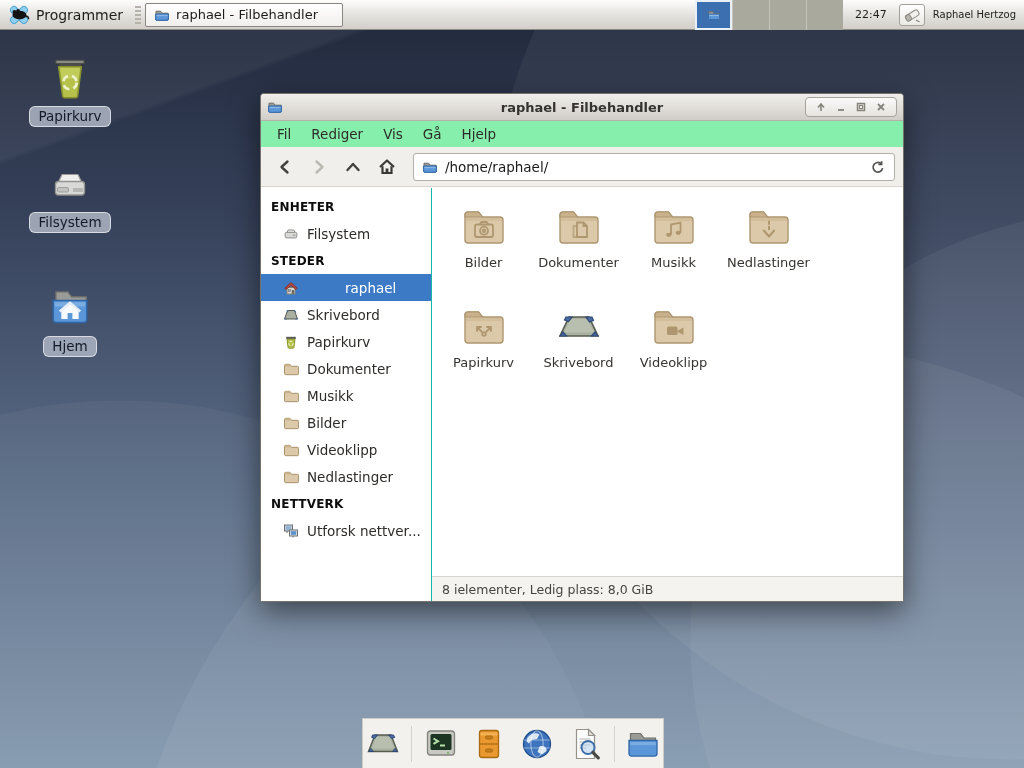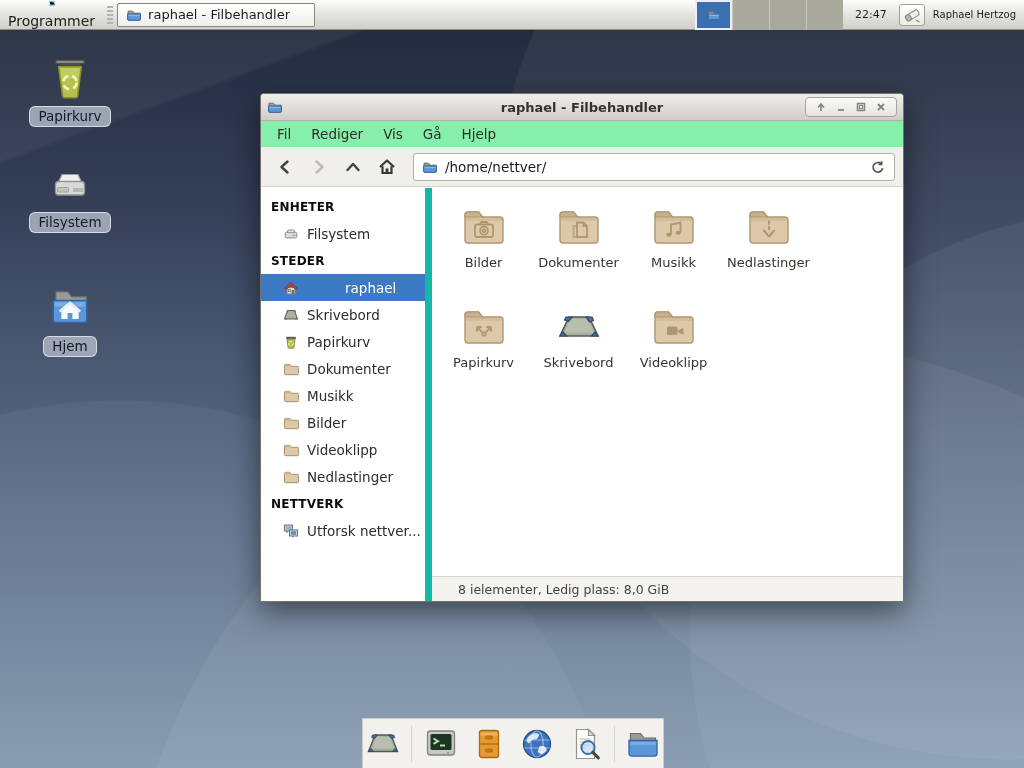--- a/index.html
+++ b/index.html
@@ -12,21 +12,21 @@
       radial-gradient(circle 500px at 120px 900px, rgba(255,255,255,.04) 0 499px, transparent 500px),
       linear-gradient(160deg, rgba(255,255,255,.05) 0 14%, transparent 14.5%),
       linear-gradient(180deg, #20283a 0%, #36415a 28%, #5a6b85 62%, #8499af 100%);
   }
 
   
   .panel { position:absolute; left:0; top:0; width:1024px; height:30px;
     background:linear-gradient(180deg,#fdfdfc 0%,#e3e1dd 55%,#d2cfca 100%);
     border-bottom:1px solid #8f8c86; display:flex; align-items:center; z-index:50; }
   .panel-left { display:flex; align-items:center; height:100%; padding-left:6px; }
-  .appmenu { display:flex; align-items:center; gap:6px; height:100%; padding:0 8px 0 2px; cursor:default;flex-direction:column; }
+  .appmenu { display:flex; align-items:center; gap:6px; height:100%; padding:0 8px 0 2px; cursor:default; }
   .appmenu-label { font-size:14px; color:#1d1d1b; }
   .grip { width:6px; height:18px; margin:0 4px;
     background:repeating-linear-gradient(180deg,#b5b2ac 0 2px, transparent 2px 4px); }
   .taskbtn { display:flex; align-items:center; gap:6px; height:24px; width:198px; padding:0 8px;
     background:linear-gradient(180deg,#ffffff,#f1efec); border:1px solid #89867f; border-radius:2px; }
   .taskbtn span { font-size:13px; color:#1c1c1a; white-space:nowrap; overflow:hidden; }
   .panel-right { margin-left:auto; display:flex; align-items:center; height:100%; padding-right:8px; gap:8px; }
   .pager { display:flex; height:30px; }
   .ws { width:37px; height:30px; background:#a9a99e; border-left:1px solid #c6c4bc; }
   .ws:first-child { border-left:none; }
@@ -56,33 +56,33 @@
   .wbtn { width:18px; height:16px; display:flex; align-items:center; justify-content:center; color:#87847c; }
   .menubar { height:26px; display:flex; align-items:center; padding-left:6px; background:#86efac; }
   .menubar .mitem { font-size:13.5px; color:#2e2c29; padding:3px 10px; border-radius:2px; }
   .toolbar { height:40px; display:flex; align-items:center; gap:2px; padding:0 8px; background:#f1efec;
     border-bottom:1px solid #d8d5d0; }
   .tbtn { width:32px; height:30px; display:flex; align-items:center; justify-content:center; border-radius:3px; }
   .pathwrap { flex:1; margin-left:8px; height:28px; background:#fff; border:1px solid #b3b0aa; border-radius:3px;
     display:flex; align-items:center; padding:0 8px; gap:7px; }
   .pathtext { flex:1; font-size:13.5px; color:#1a1a1a; }
   .wbody { flex:1; display:flex; min-height:0; border-top:1px solid #fdfdfc; }
-  .sidebar { width:171px; background:#fff; border-right:7px solid #14b8a6; padding-top:5px; overflow:hidden; }
+  .sidebar { width:171px; background:#fff; border-right:1px solid #14b8a6; padding-top:5px; overflow:hidden; }
   .shead { font-size:12px; font-weight:bold; color:#0c0c0c; padding:7px 10px 6px; letter-spacing:.2px; }
   .srow { height:27px; display:flex; align-items:center; gap:8px; padding-left:22px; }
   .srow span { font-size:13.5px; color:#2e2c29; white-space:nowrap; }
   .srow.sel { background:#3d7ac6; }
   .srow.sel span { color:#fff;margin-left:38px; }
   .mainpane { flex:1; display:flex; flex-direction:column; background:#fff; min-width:0; }
   .files { flex:1; display:grid; grid-template-columns:repeat(4,95px); grid-auto-rows:100px;
     padding:14px 0 0 4px; justify-items:center; align-content:start; }
   .file { width:92px; display:flex; flex-direction:column; align-items:center; }
   .file span { margin-top:5px; font-size:13px; color:#36342f; }
   .statusbar { height:25px; background:#f4f3f0; border-top:1px solid #d8d5d0; display:flex; align-items:center;
-    padding-left:26px; font-size:12.5px; color:#454440; }
+    padding-left:10px; font-size:12.5px; color:#454440; }
 
   
   .dock { position:absolute; left:362px; bottom:0; width:302px; height:50px; background:#f2f1ee;
     border:1px solid #cfccc6; border-bottom:none; border-radius:1px 1px 0 0;
     display:flex; align-items:center; justify-content:center; gap:9px; z-index:40; }
   .docksep { width:1px; height:36px; background:#d6d3cd; }
   .dockbtn { width:40px; height:40px; display:flex; align-items:center; justify-content:center; }
 
   svg { display:block; }
 </style>
@@ -255,21 +255,21 @@
       <svg width="20" height="20" viewBox="0 0 20 20">
         <path d="M3 10l7-6.5L17 10" stroke="#3b3936" stroke-width="2.2" fill="none" stroke-linejoin="round"></path>
         <path d="M5.5 9.2V16h9V9.2" stroke="#3b3936" stroke-width="2.2" fill="none"></path>
         <rect x="8.6" y="11.5" width="2.8" height="4.5" fill="#3b3936"></rect>
       </svg>
     </div>
     <div class="pathwrap">
       <svg width="16" height="16" viewBox="0 0 16 16">
           <use href="#sym-bluefolder16"></use>
         </svg>
-      <div class="pathtext">/home/nettver/</div>
+      <div class="pathtext">/home/raphael/</div>
       <svg width="16" height="16" viewBox="0 0 16 16">
         <path d="M12.6 9.2A4.8 4.8 0 1 1 11.4 5" stroke="#55534f" stroke-width="1.7" fill="none"></path>
         <path d="M11.6 2.2v3.2H8.4" stroke="#55534f" stroke-width="1.7" fill="none"></path>
       </svg>
     </div>
   </div>
 
   <div class="wbody">
     <div class="sidebar">
       <div class="shead">ENHETER</div>

